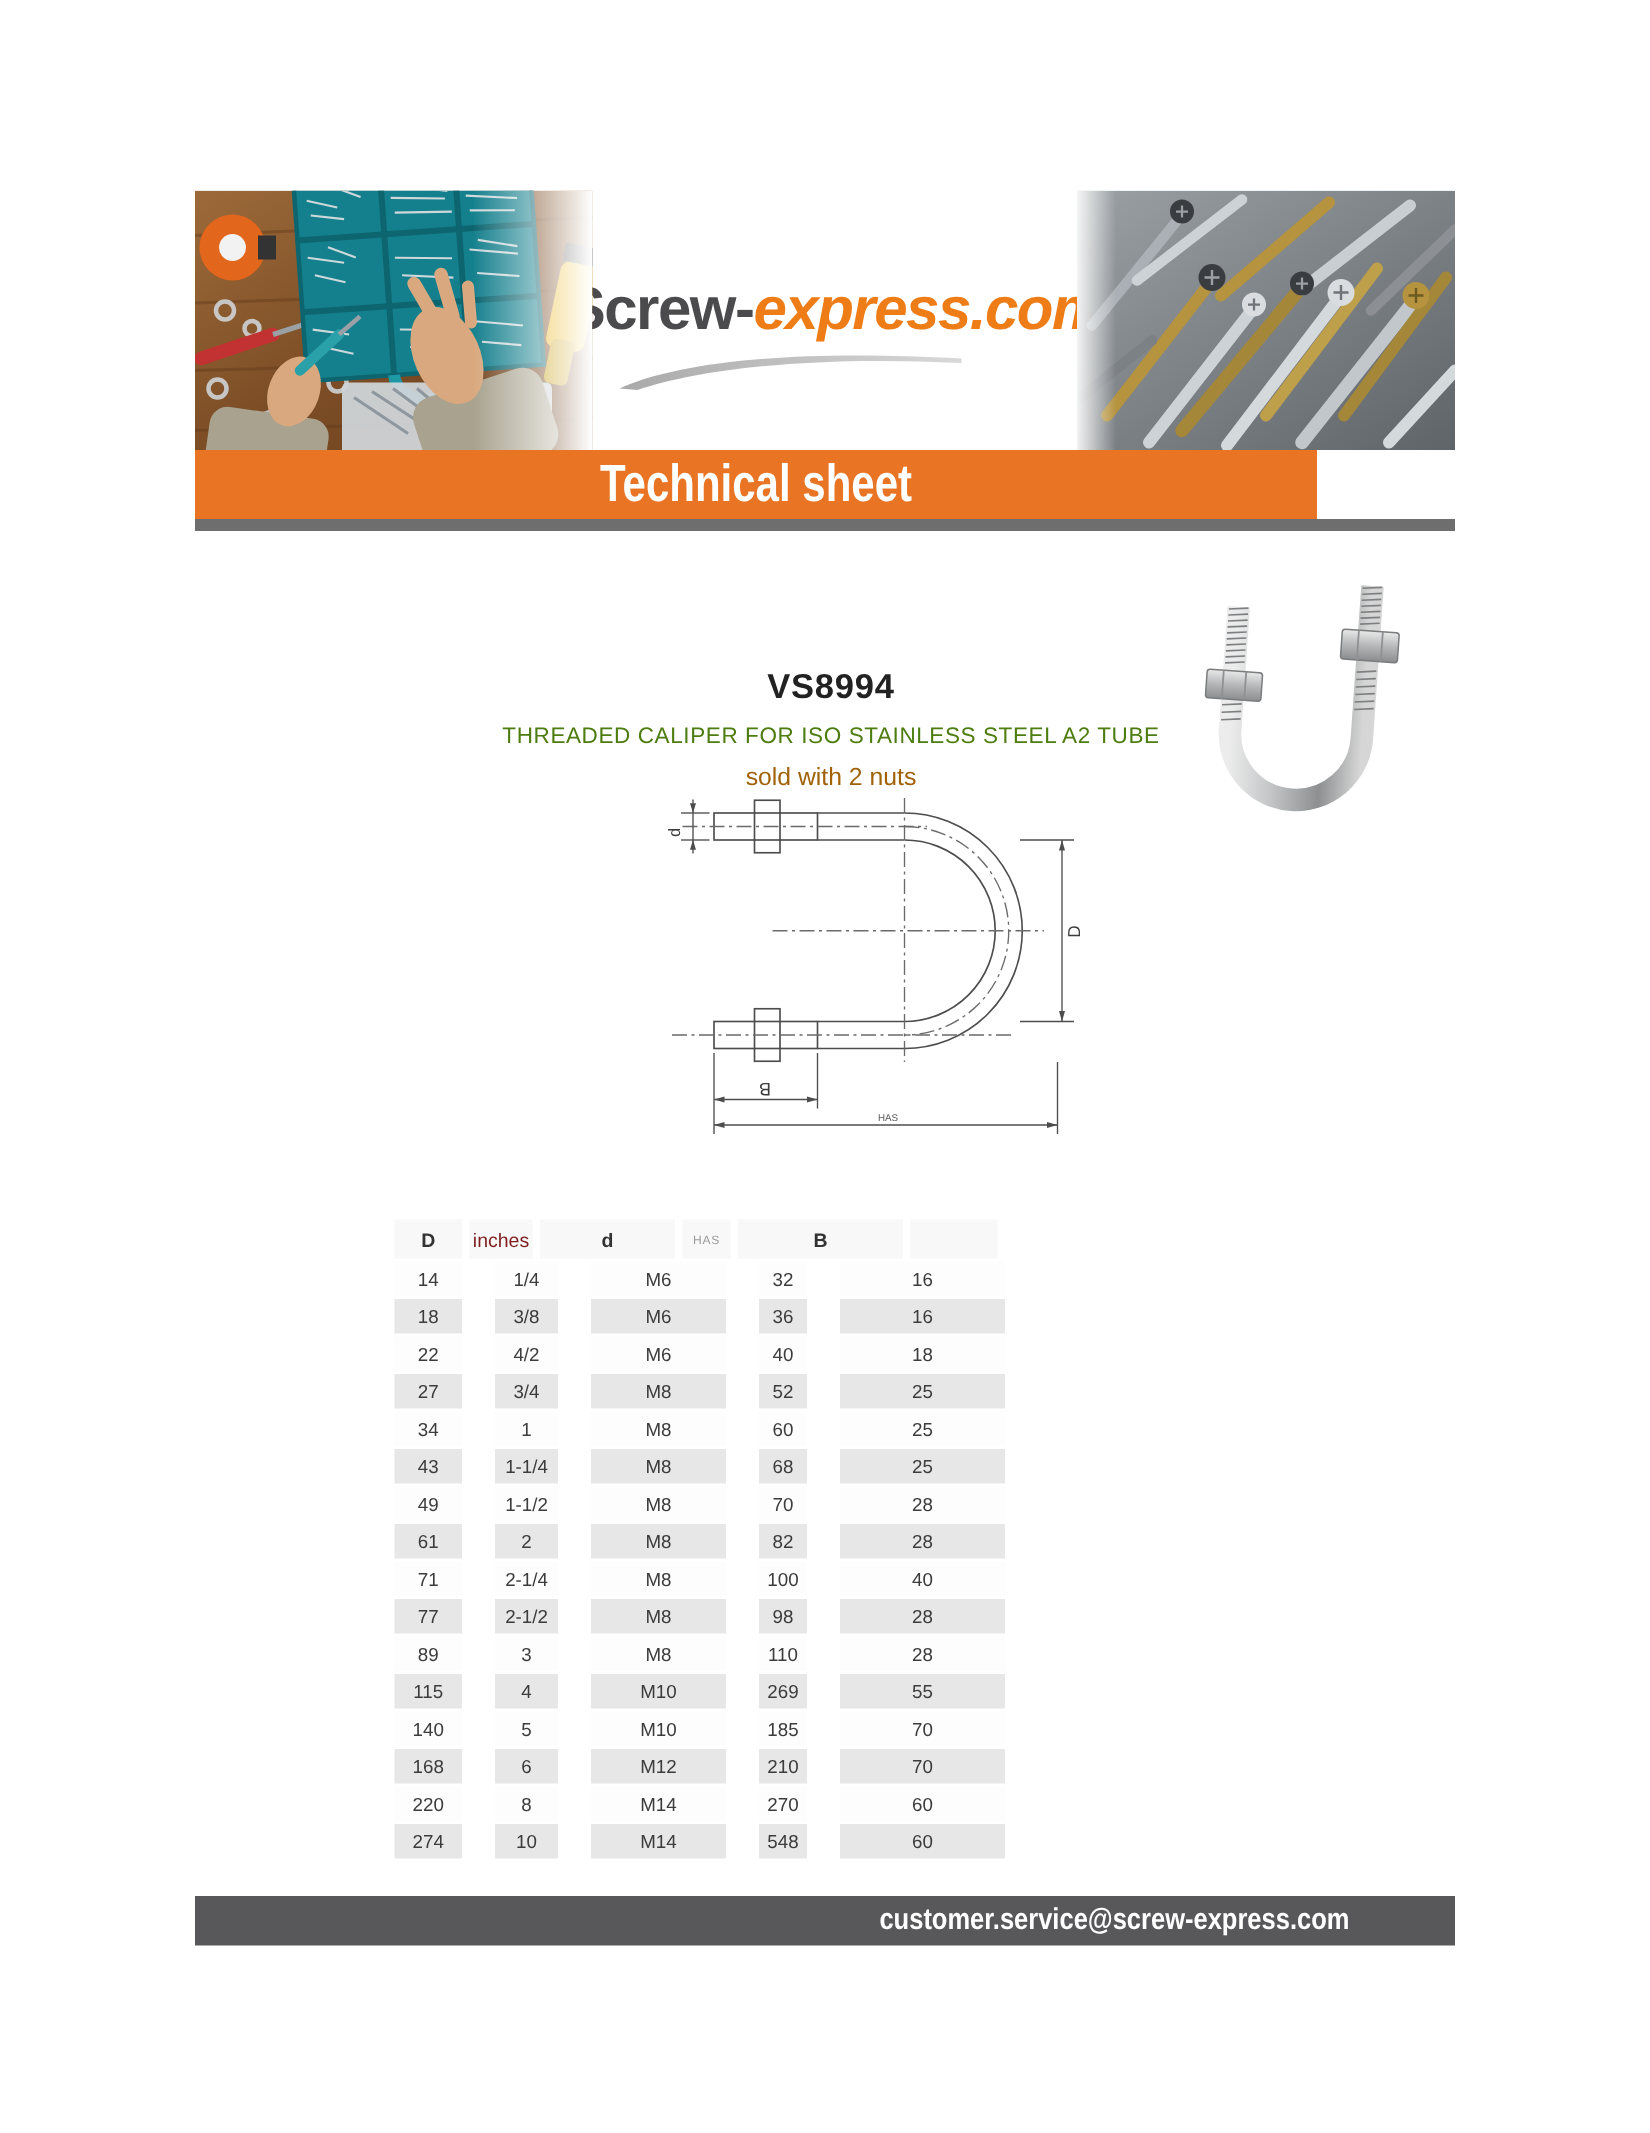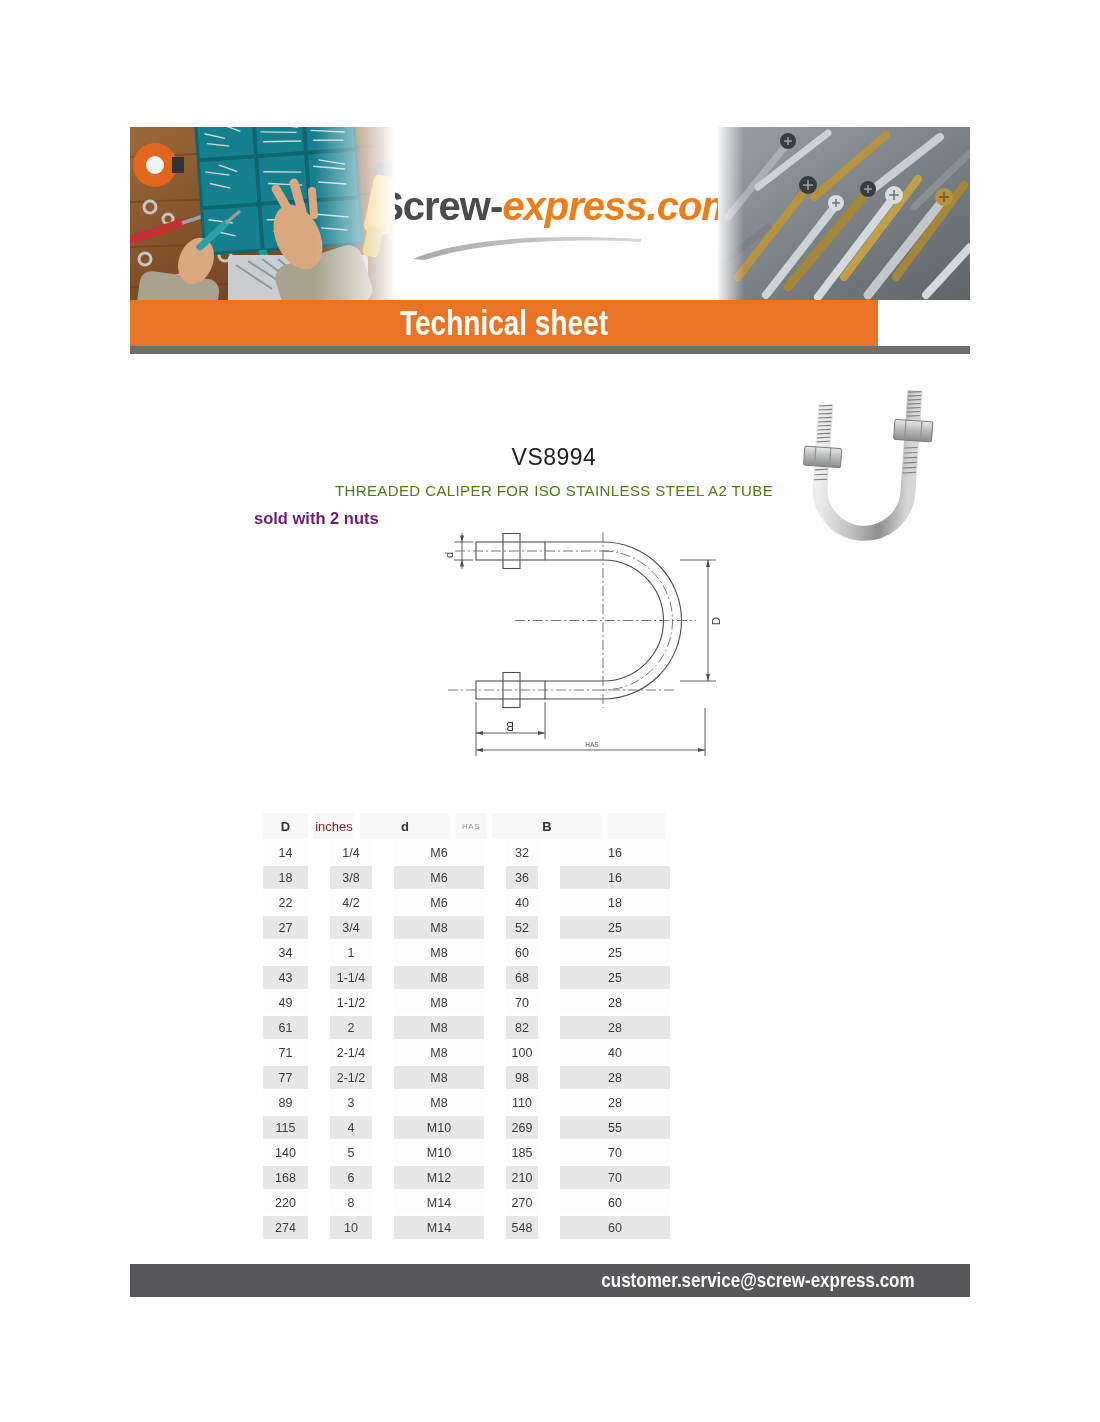--- a/index.html
+++ b/index.html
@@ -17,38 +17,38 @@
   .logo-b { color:#ef7d17; font-weight:700; font-style:italic; }
   .swoosh { margin-top:4px; margin-right:60px; }
 
   
   .banner { left:130px; top:300px; width:748px; height:46px; background:#e87424; display:flex; align-items:center; justify-content:center; }
   .banner-title { color:#ffffff; font-weight:bold; font-size:35px; transform:scaleX(0.8); transform-origin:center; letter-spacing:0px; }
   .gray-strip { left:130px; top:346px; width:840px; height:8px; background:#6e6e6e; }
 
   
   .product-photo { left:755px; top:355px; width:210px; height:210px; background:#fff; }
-  .code-title { left:254px; top:444px; width:600px; text-align:center; font-size:23px; font-weight:normal; color:#222; letter-spacing:0.5px; }
+  .code-title { left:254px; top:444px; width:600px; text-align:center; font-size:23px; font-weight:bold; color:#222; letter-spacing:0.5px; }
   .descr      { left:254px; top:482px; width:600px; text-align:center; font-size:15px; color:#4d7c0f; letter-spacing:0.4px; }
-  .note       { left:254px; top:509px; width:600px; text-align:left; font-size:16.5px; color:#701a75;font-weight:bold; }
+  .note       { left:254px; top:509px; width:600px; text-align:center; font-size:16.5px; color:#a16207; }
   .drawing    { left:440px; top:528px; width:310px; height:250px; }
 
   
   .spec-table { left:263px; top:813px; width:402px; }
   .thead { display:grid; grid-template-columns:45px 42px 90px 32px 110px 58px; column-gap:5px; }
   .hc { background:#f8f8f8; height:26px; display:flex; align-items:center; justify-content:center; font-size:13px; color:#333; }
   .hc0,.hc2,.hc4 { font-weight:bold; }
   .hc1 { color:#7f1d1d; font-weight:normal; }
   .hc3 { font-size:8px; color:#9a9a9a; letter-spacing:0.5px; }
   .trow { display:grid; grid-template-columns:45px 42px 90px 32px 110px; column-gap:22px; margin-top:2px; }
   .cell { height:23px; display:flex; align-items:center; justify-content:center; font-size:12.5px; color:#3c3c3c; background:#fdfdfd; }
   .trow.alt .cell { background:#e7e7e7; }
 
   
-  .footer { left:130px; top:1264px; width:840px; height:33px; background:#58585a; display:flex; align-items:center; justify-content:flex-end; padding-right:55px; }
+  .footer { left:130px; top:1264px; width:840px; height:33px; background:#58585a; display:flex; align-items:center; justify-content:flex-end; padding-right:70px; }
   .footer-email { color:#ffffff; font-weight:bold; font-size:20px; transform:scaleX(0.85); transform-origin:right center; }
 </style>
 </head>
 <body>
 
 <div class="abs header-band">
 
   <div class="photo-left">
     <svg width="265" height="173" viewBox="0 0 265 173">
       <defs>

